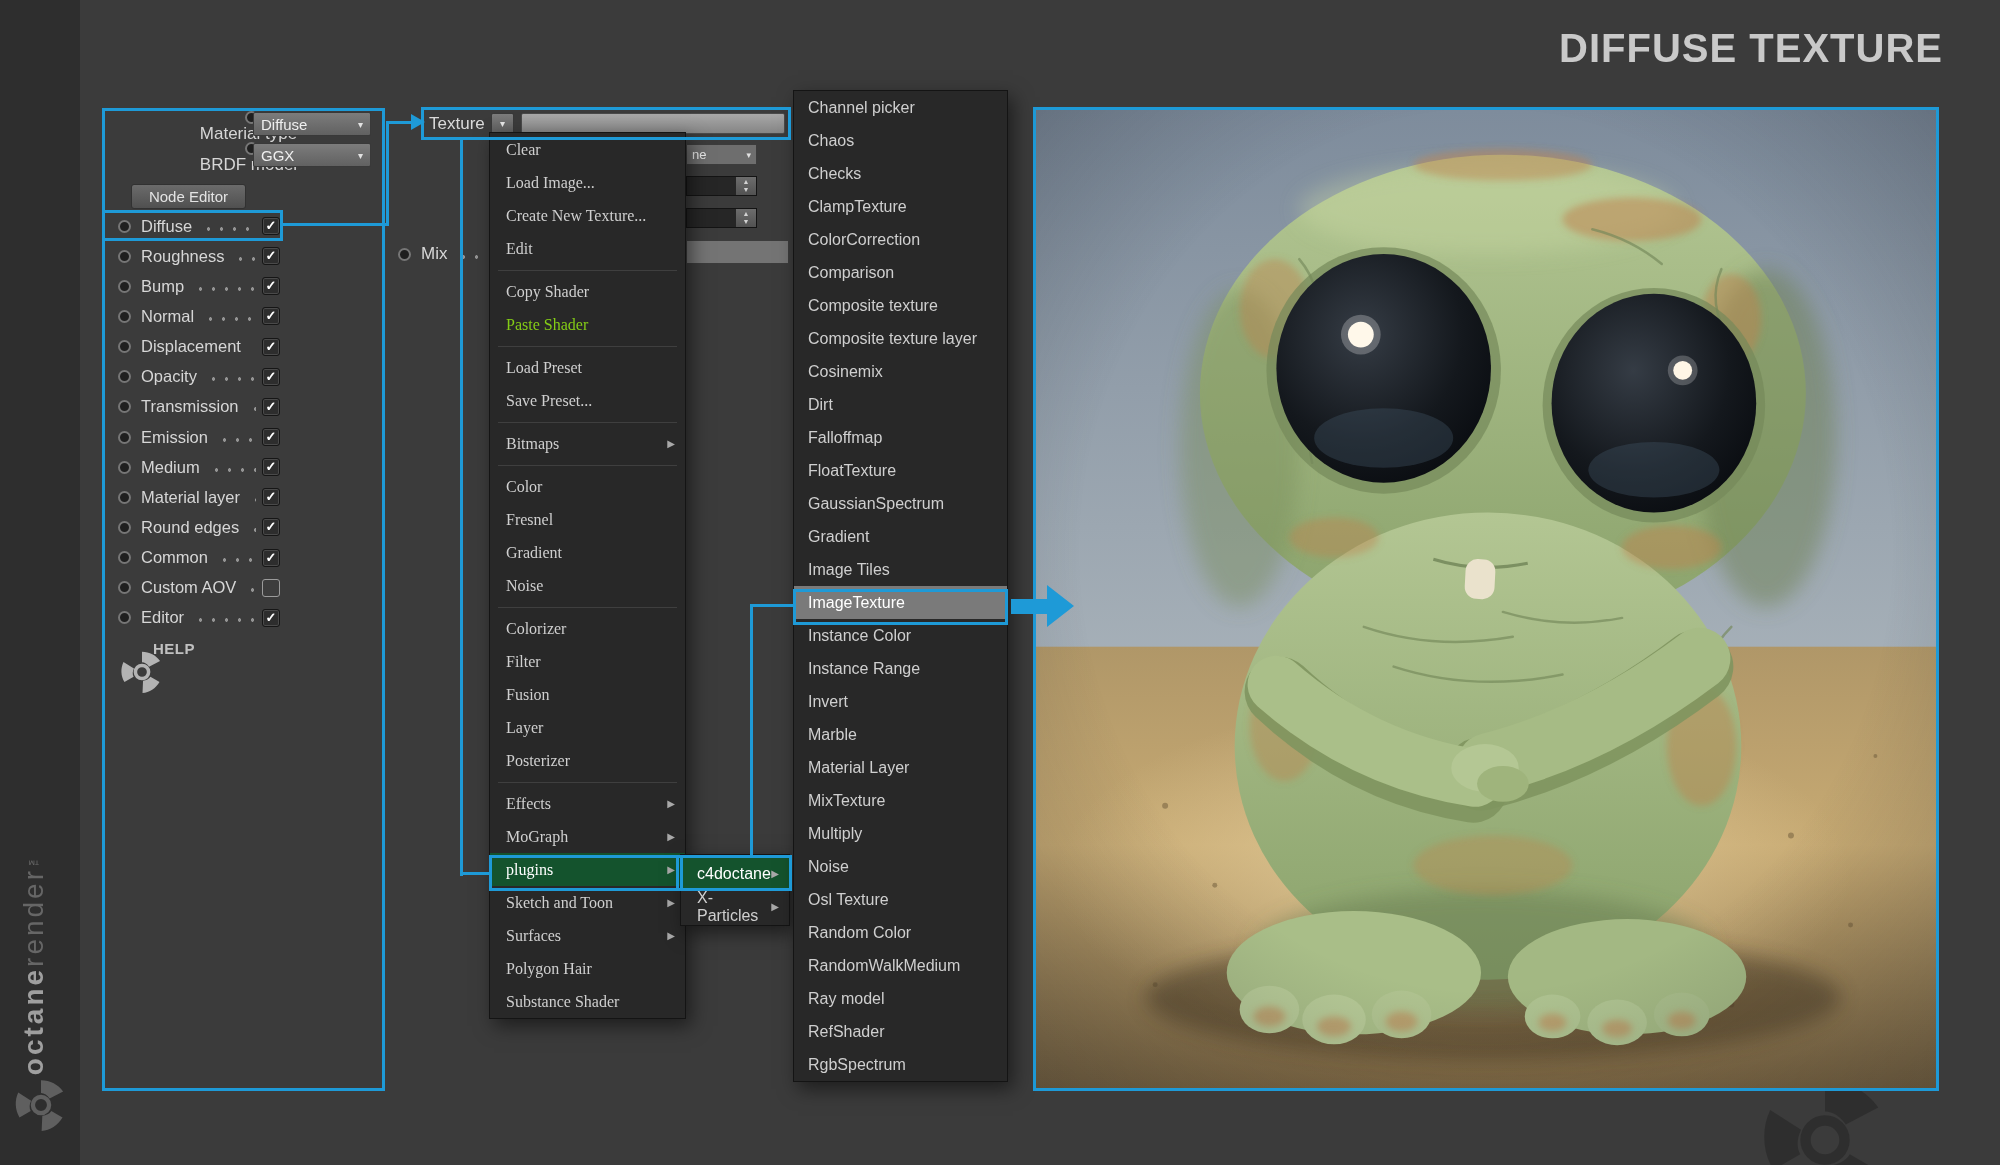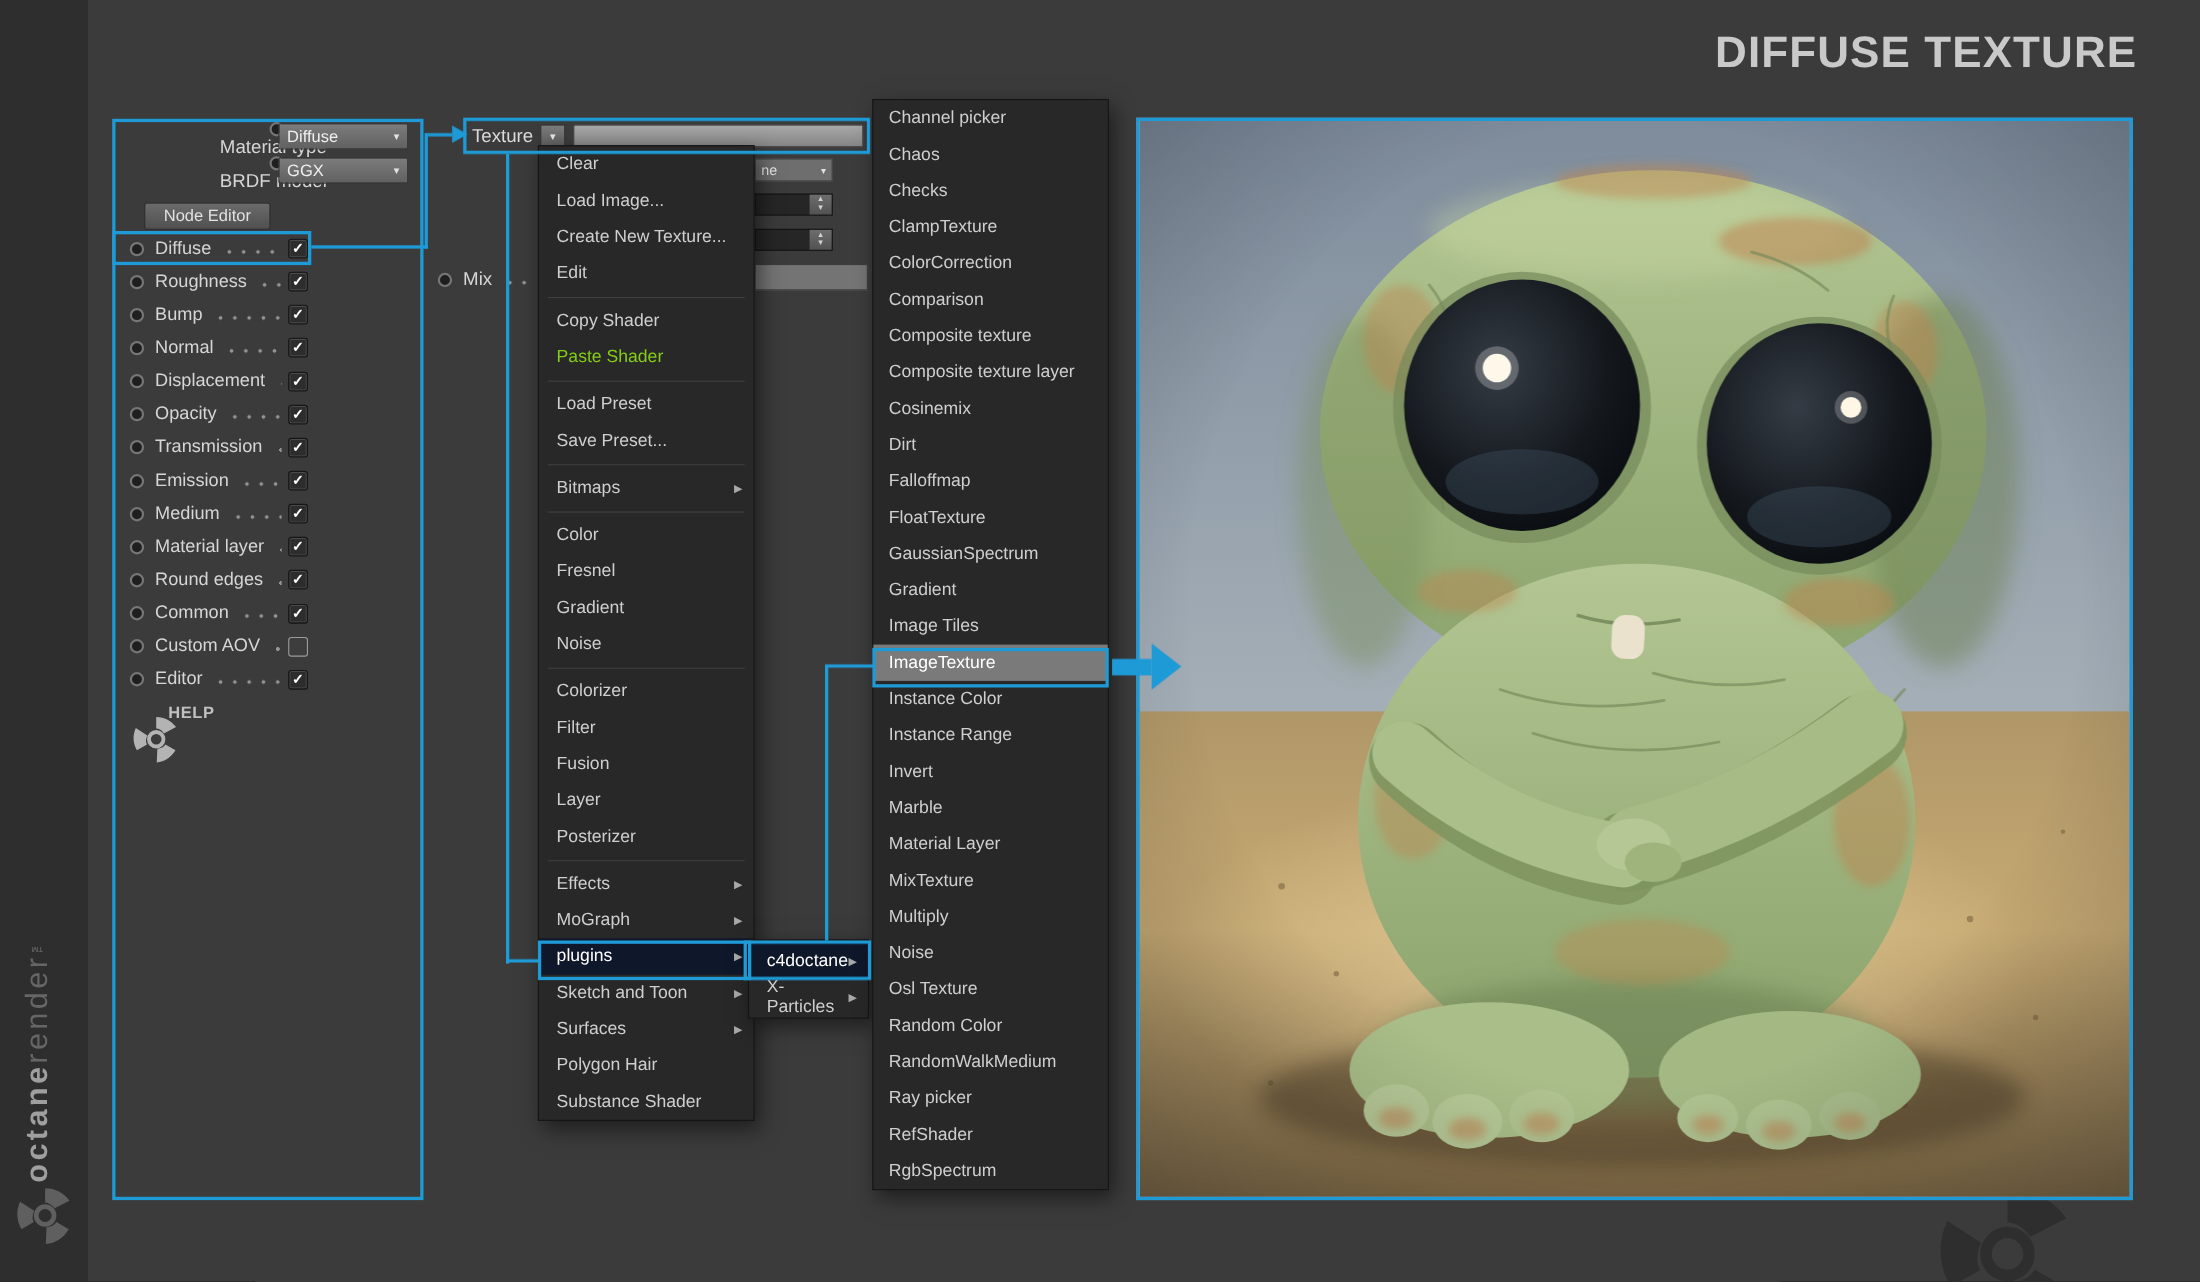--- a/index.html
+++ b/index.html
@@ -48,25 +48,25 @@
 
   
   .frag-dd{position:absolute;left:686px;top:144px;width:71px;height:21px;background:#6e6e6e;border:1px solid #3c3c3c;color:#e9e9e9;font-size:13px;display:flex;align-items:center;padding:0 5px;z-index:2;}
   .frag-dd .dd-ch{font-size:9px;}
   .frag-spin{position:absolute;left:686px;width:71px;height:20px;background:#262626;border:1px solid #141414;display:flex;z-index:2;}
   .spin-btns{margin-left:auto;width:20px;background:linear-gradient(#6d6d6d,#525252);display:flex;flex-direction:column;align-items:center;justify-content:center;font-size:7px;color:#d2d2d2;line-height:8px;}
   .frag-bar{position:absolute;left:686px;top:240px;width:103px;height:24px;background:#747474;border:1px solid #3c3c3c;z-index:2;}
 
   
   .menu{position:absolute;background:#282828;border:1px solid #141414;box-shadow:5px 7px 18px rgba(0,0,0,.5);padding:0 0;z-index:10;}
-  .shader-menu{left:489px;top:132px;width:197px;}
+  .shader-menu{left:489px;top:132px;width:197px;font-family:Liberation Serif, serif;}
   .plugins-menu{left:680px;top:854px;width:110px;padding:2px 0;}
   .octane-menu{left:793px;top:90px;width:215px;}
   .menu-item{height:33px;display:flex;align-items:center;padding:0 10px 0 16px;font-size:16px;color:#cfcfcf;}
-  .menu-item.hl{background:#0f172a;color:#fff;}
+  .menu-item.hl{background:#14532d;color:#fff;}
   .menu-item.disabled{color:#84cc16;}
   .menu-sep{height:1px;background:#3f3f3f;margin:4.5px 8px;}
   .sub-arrow{margin-left:auto;font-size:10px;color:#a8a8a8;}
   .omenu-item{height:33px;display:flex;align-items:center;padding:0 10px 0 14px;font-size:16px;color:#cfcfcf;}
   .omenu-item.hl{background:#7a7a7a;color:#fff;}
 
   
   .render-frame{position:absolute;left:1033px;top:107px;width:906px;height:984px;border:3px solid #1e9ad7;overflow:hidden;z-index:5;background:#8b99a8;}
   .render-frame svg{display:block;width:100%;height:100%;}
 
@@ -416,21 +416,21 @@
       <div class="omenu-item">
         <span class="mi-label">Osl Texture</span>
       </div>
       <div class="omenu-item">
         <span class="mi-label">Random Color</span>
       </div>
       <div class="omenu-item">
         <span class="mi-label">RandomWalkMedium</span>
       </div>
       <div class="omenu-item">
-        <span class="mi-label">Ray picker</span>
+        <span class="mi-label">Ray model</span>
       </div>
       <div class="omenu-item">
         <span class="mi-label">RefShader</span>
       </div>
       <div class="omenu-item">
         <span class="mi-label">RgbSpectrum</span>
       </div>
     </div>
 
   <div class="render-frame">

